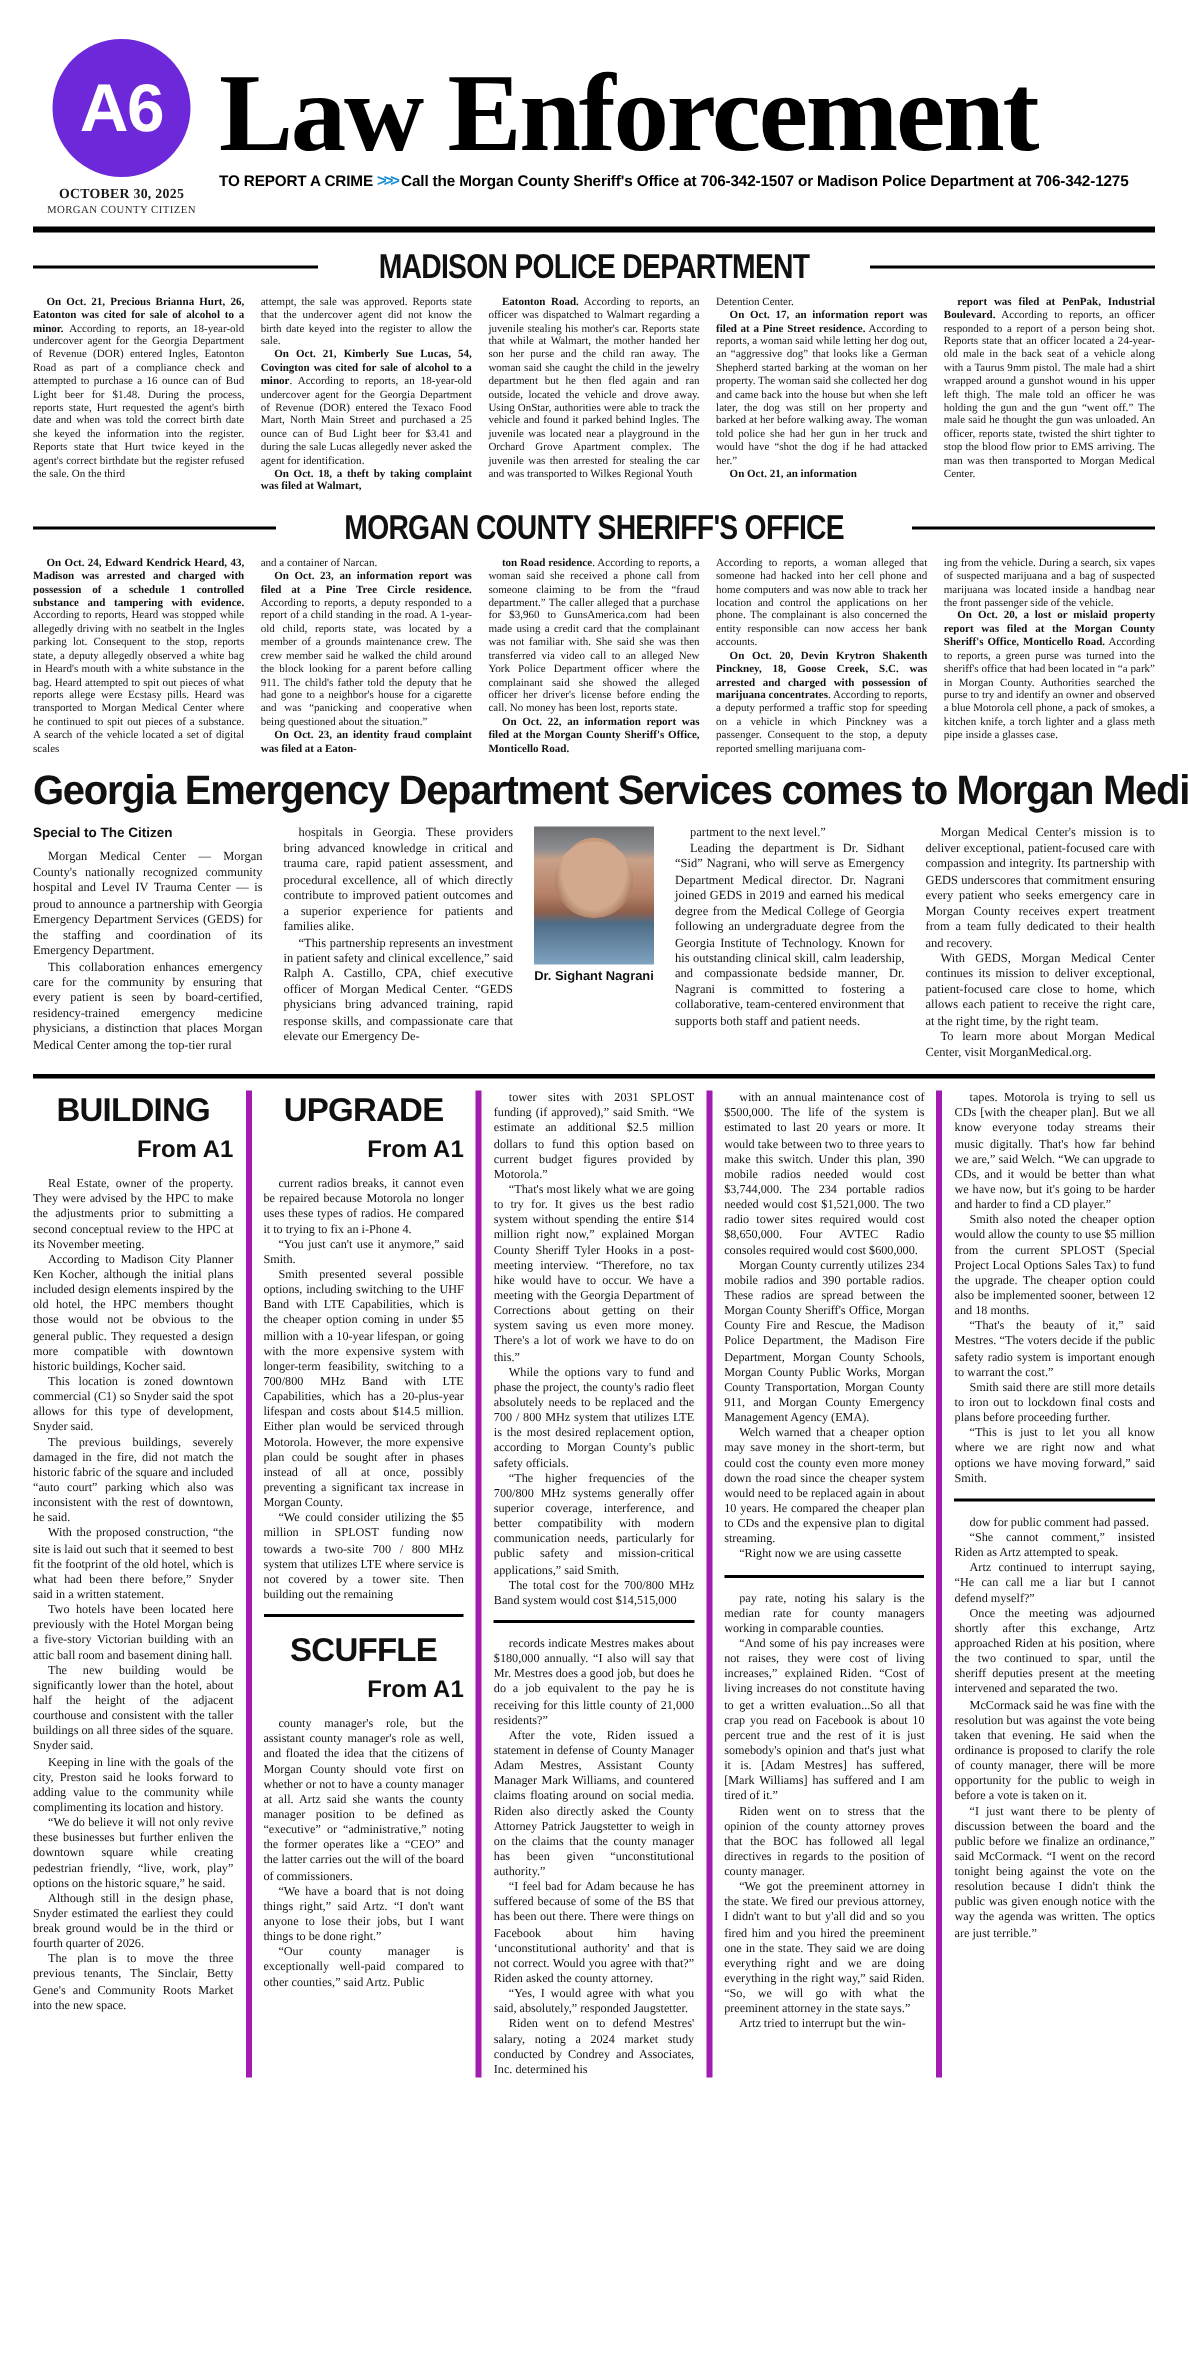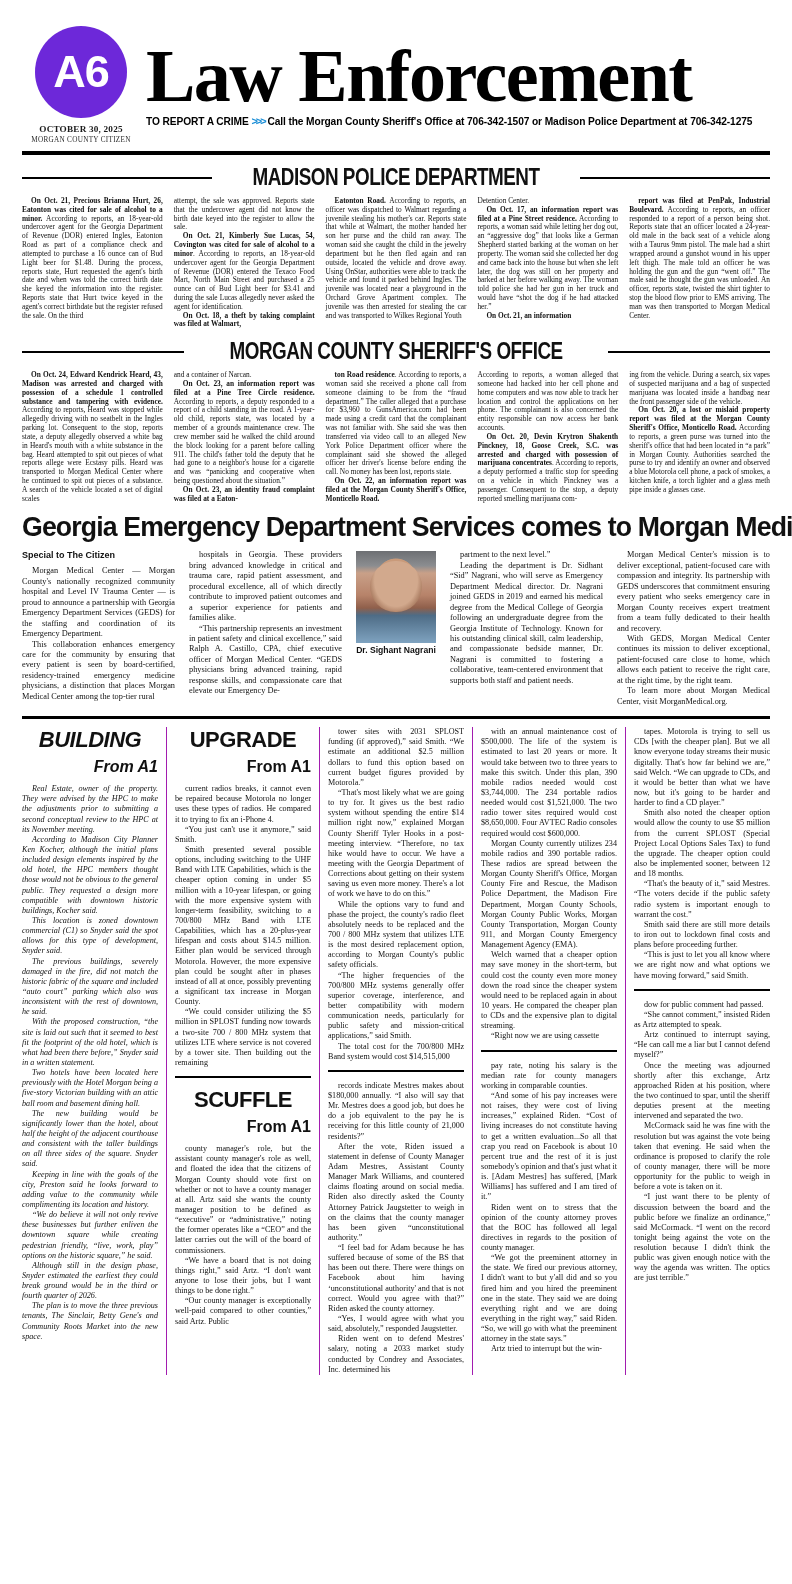--- a/index.html
+++ b/index.html
@@ -197,23 +197,23 @@
   }
 
   
   .rule-med { border-top: 3px solid #000; margin: 9px 0 0 0; }
   .jump-wrap { display: flex; margin-top: 8px; }
   .jump-col {
     flex: 1 1 0;
     min-width: 0;
     padding: 0 8px;
   }
-  .jump-col:first-child { padding-left: 0; font-style: italic; }
+  .jump-col:first-child { padding-left: 0; }
   .jump-col:last-child { padding-right: 0; }
-  .vline { border-left: 1px solid #a21caf; }
+  .vline { border-left: 4px solid #a21caf; }
   .jump-title {
     font-family: "Liberation Sans", sans-serif;
     font-weight: bold;
     font-size: 22px;
     letter-spacing: -0.5px;
     text-align: center;
     margin: 0 0 5px 0;
   }
   .jump-from {
     font-family: "Liberation Sans", sans-serif;
@@ -393,21 +393,21 @@
           <p class="jtext">While the options vary to fund and phase the project, the county's radio fleet absolutely needs to be replaced and the 700 / 800 MHz system that utilizes LTE is the most desired replacement option, according to Morgan County's public safety officials.</p>
           <p class="jtext">“The higher frequencies of the 700/800 MHz systems generally offer superior coverage, interference, and better compatibility with modern communication needs, particularly for public safety and mission-critical applications,” said Smith.</p>
           <p class="jtext">The total cost for the 700/800 MHz Band system would cost $14,515,000</p>
         </div>
       <div class="spacer-line"></div>
       <div id="scf-2">
           <p class="jtext">records indicate Mestres makes about $180,000 annually. “I also will say that Mr. Mestres does a good job, but does he do a job equivalent to the pay he is receiving for this little county of 21,000 residents?”</p>
           <p class="jtext">After the vote, Riden issued a statement in defense of County Manager Adam Mestres, Assistant County Manager Mark Williams, and countered claims floating around on social media. Riden also directly asked the County Attorney Patrick Jaugstetter to weigh in on the claims that the county manager has been given “unconstitutional authority.”</p>
           <p class="jtext">“I feel bad for Adam because he has suffered because of some of the BS that has been out there. There were things on Facebook about him having ‘unconstitutional authority' and that is not correct. Would you agree with that?” Riden asked the county attorney.</p>
           <p class="jtext">“Yes, I would agree with what you said, absolutely,” responded Jaugstetter.</p>
-          <p class="jtext">Riden went on to defend Mestres' salary, noting a 2033 market study conducted by Condrey and Associates, Inc. determined his</p>
+          <p class="jtext">Riden went on to defend Mestres' salary, noting a 2024 market study conducted by Condrey and Associates, Inc. determined his</p>
         </div>
     </div>
 
     <div class="jump-col vline">
       <div id="upg-3">
           <p class="jtext">with an annual maintenance cost of $500,000. The life of the system is estimated to last 20 years or more. It would take between two to three years to make this switch. Under this plan, 390 mobile radios needed would cost $3,744,000. The 234 portable radios needed would cost $1,521,000. The two radio tower sites required would cost $8,650,000. Four AVTEC Radio consoles required would cost $600,000.</p>
           <p class="jtext">Morgan County currently utilizes 234 mobile radios and 390 portable radios. These radios are spread between the Morgan County Sheriff's Office, Morgan County Fire and Rescue, the Madison Police Department, the Madison Fire Department, Morgan County Schools, Morgan County Public Works, Morgan County Transportation, Morgan County 911, and Morgan County Emergency Management Agency (EMA).</p>
           <p class="jtext">Welch warned that a cheaper option may save money in the short-term, but could cost the county even more money down the road since the cheaper system would need to be replaced again in about 10 years. He compared the cheaper plan to CDs and the expensive plan to digital streaming.</p>
           <p class="jtext">“Right now we are using cassette</p>
         </div>

